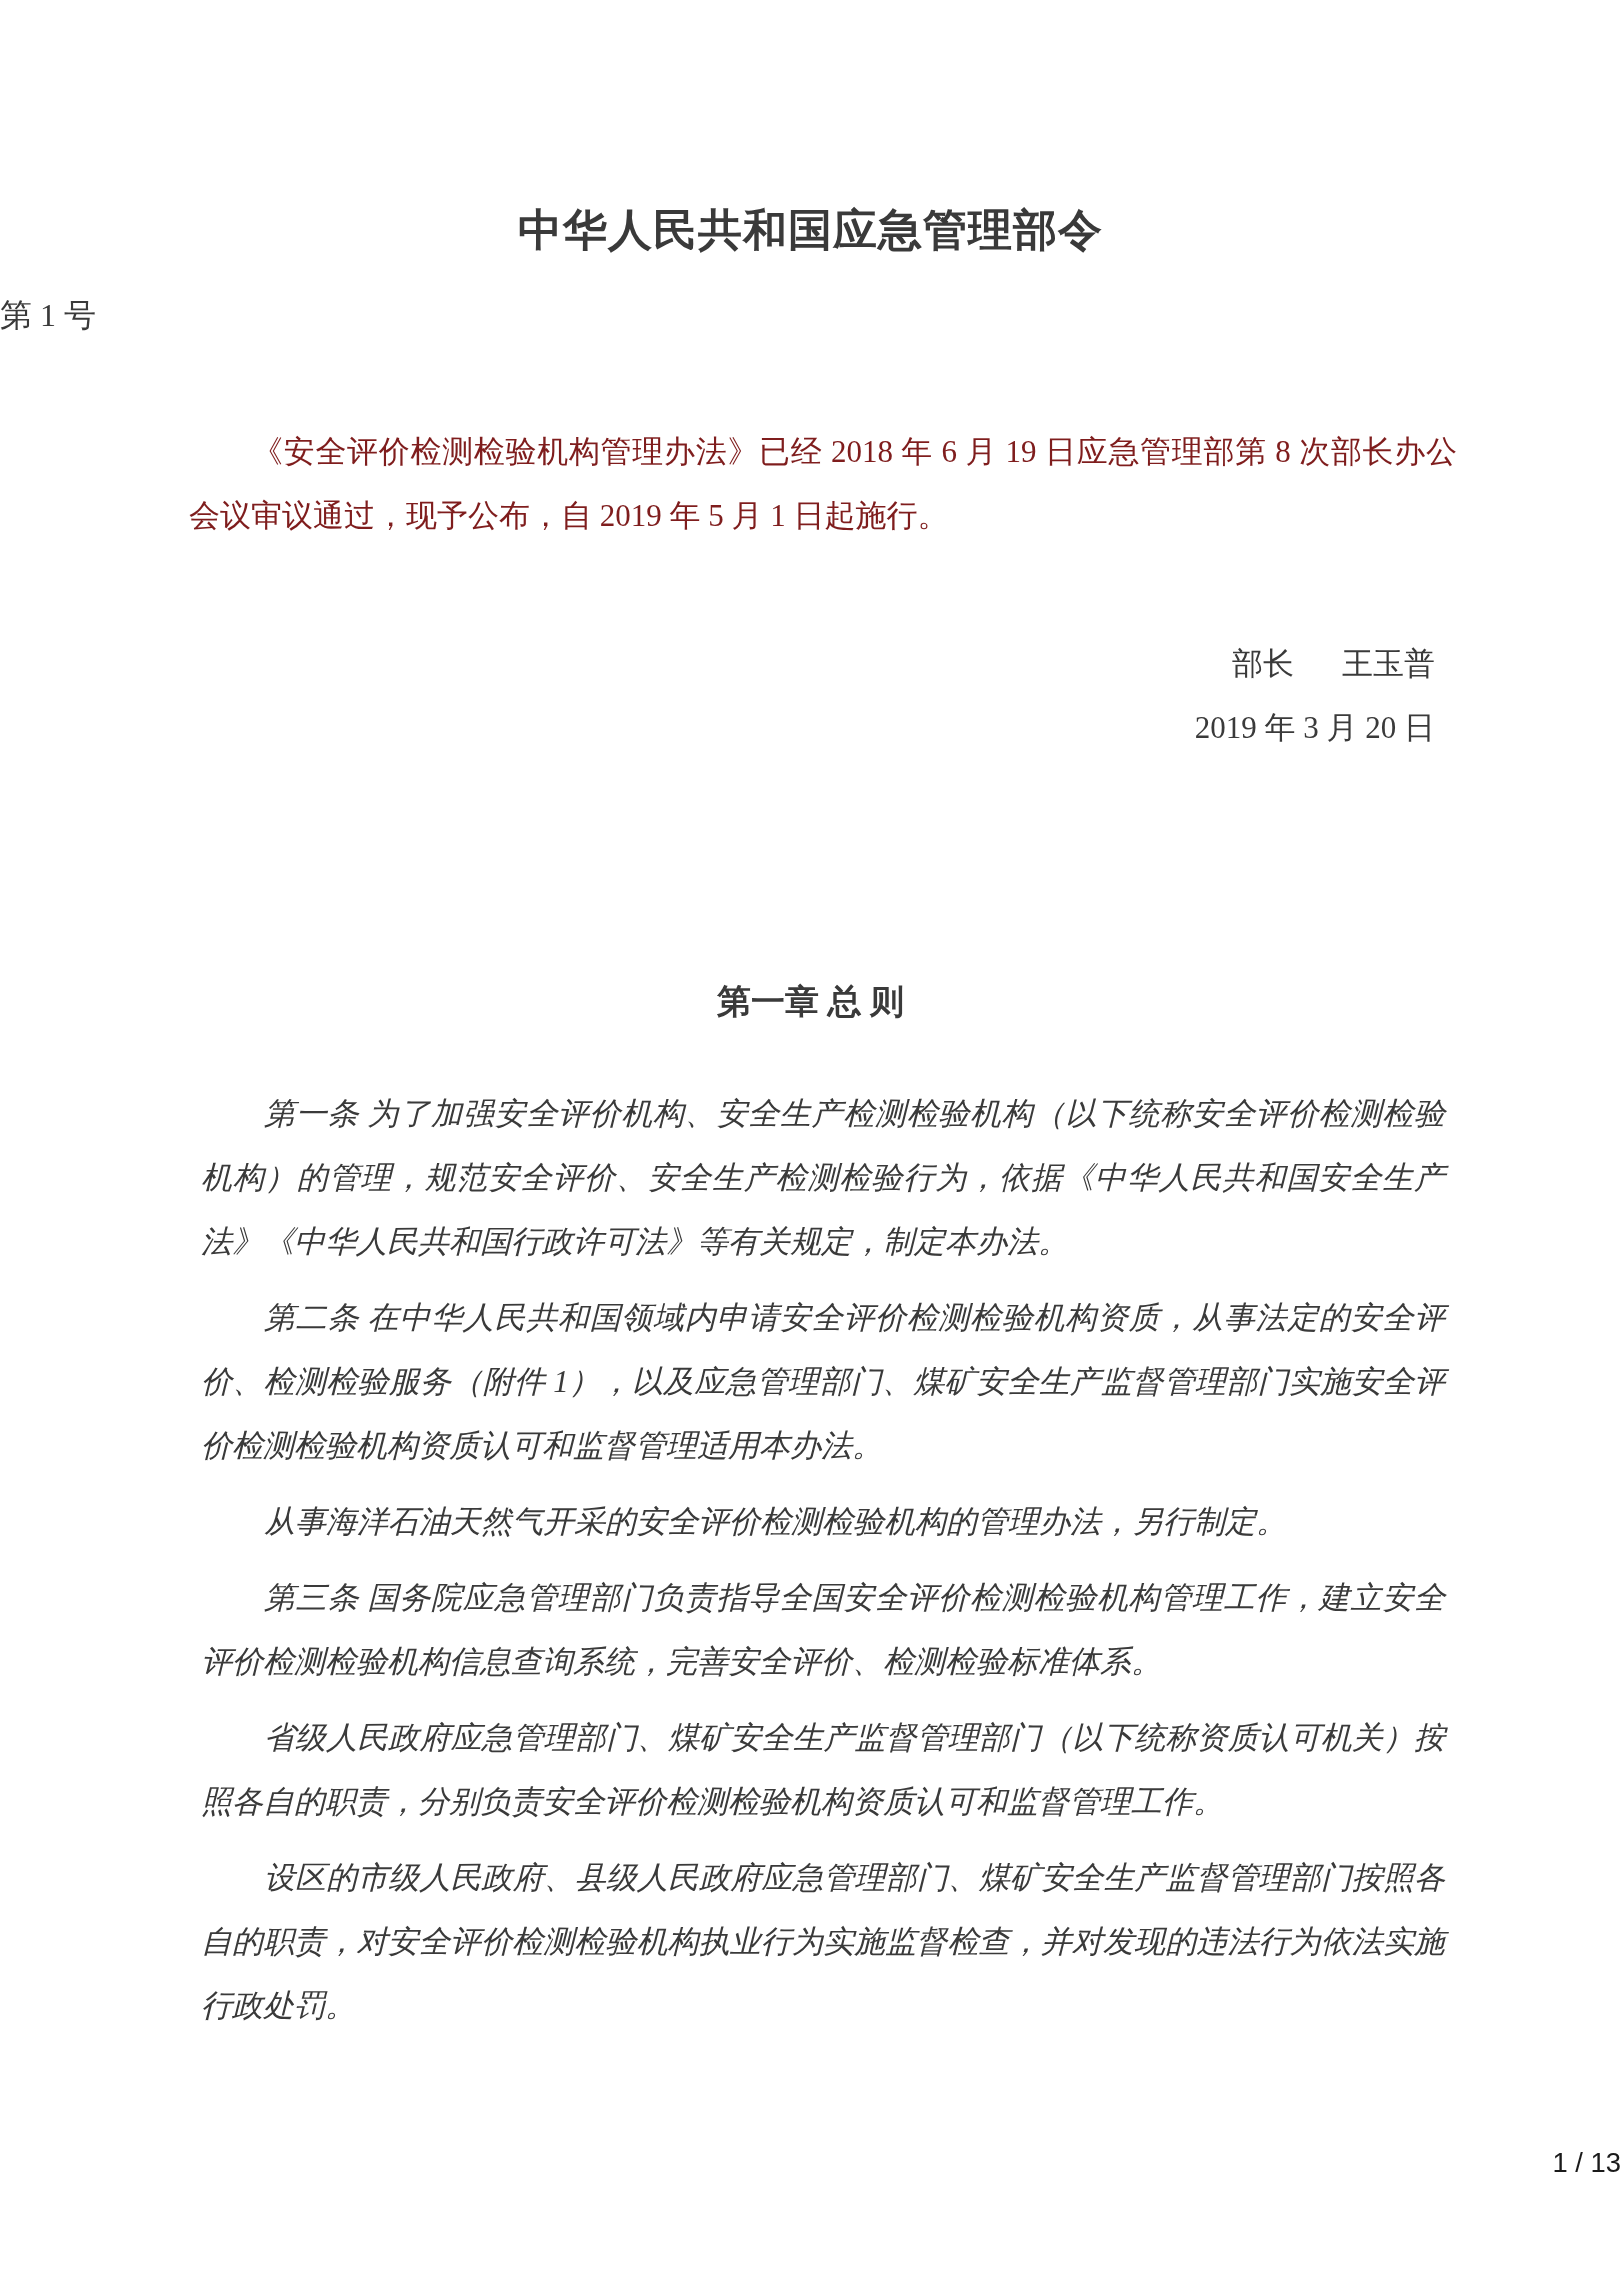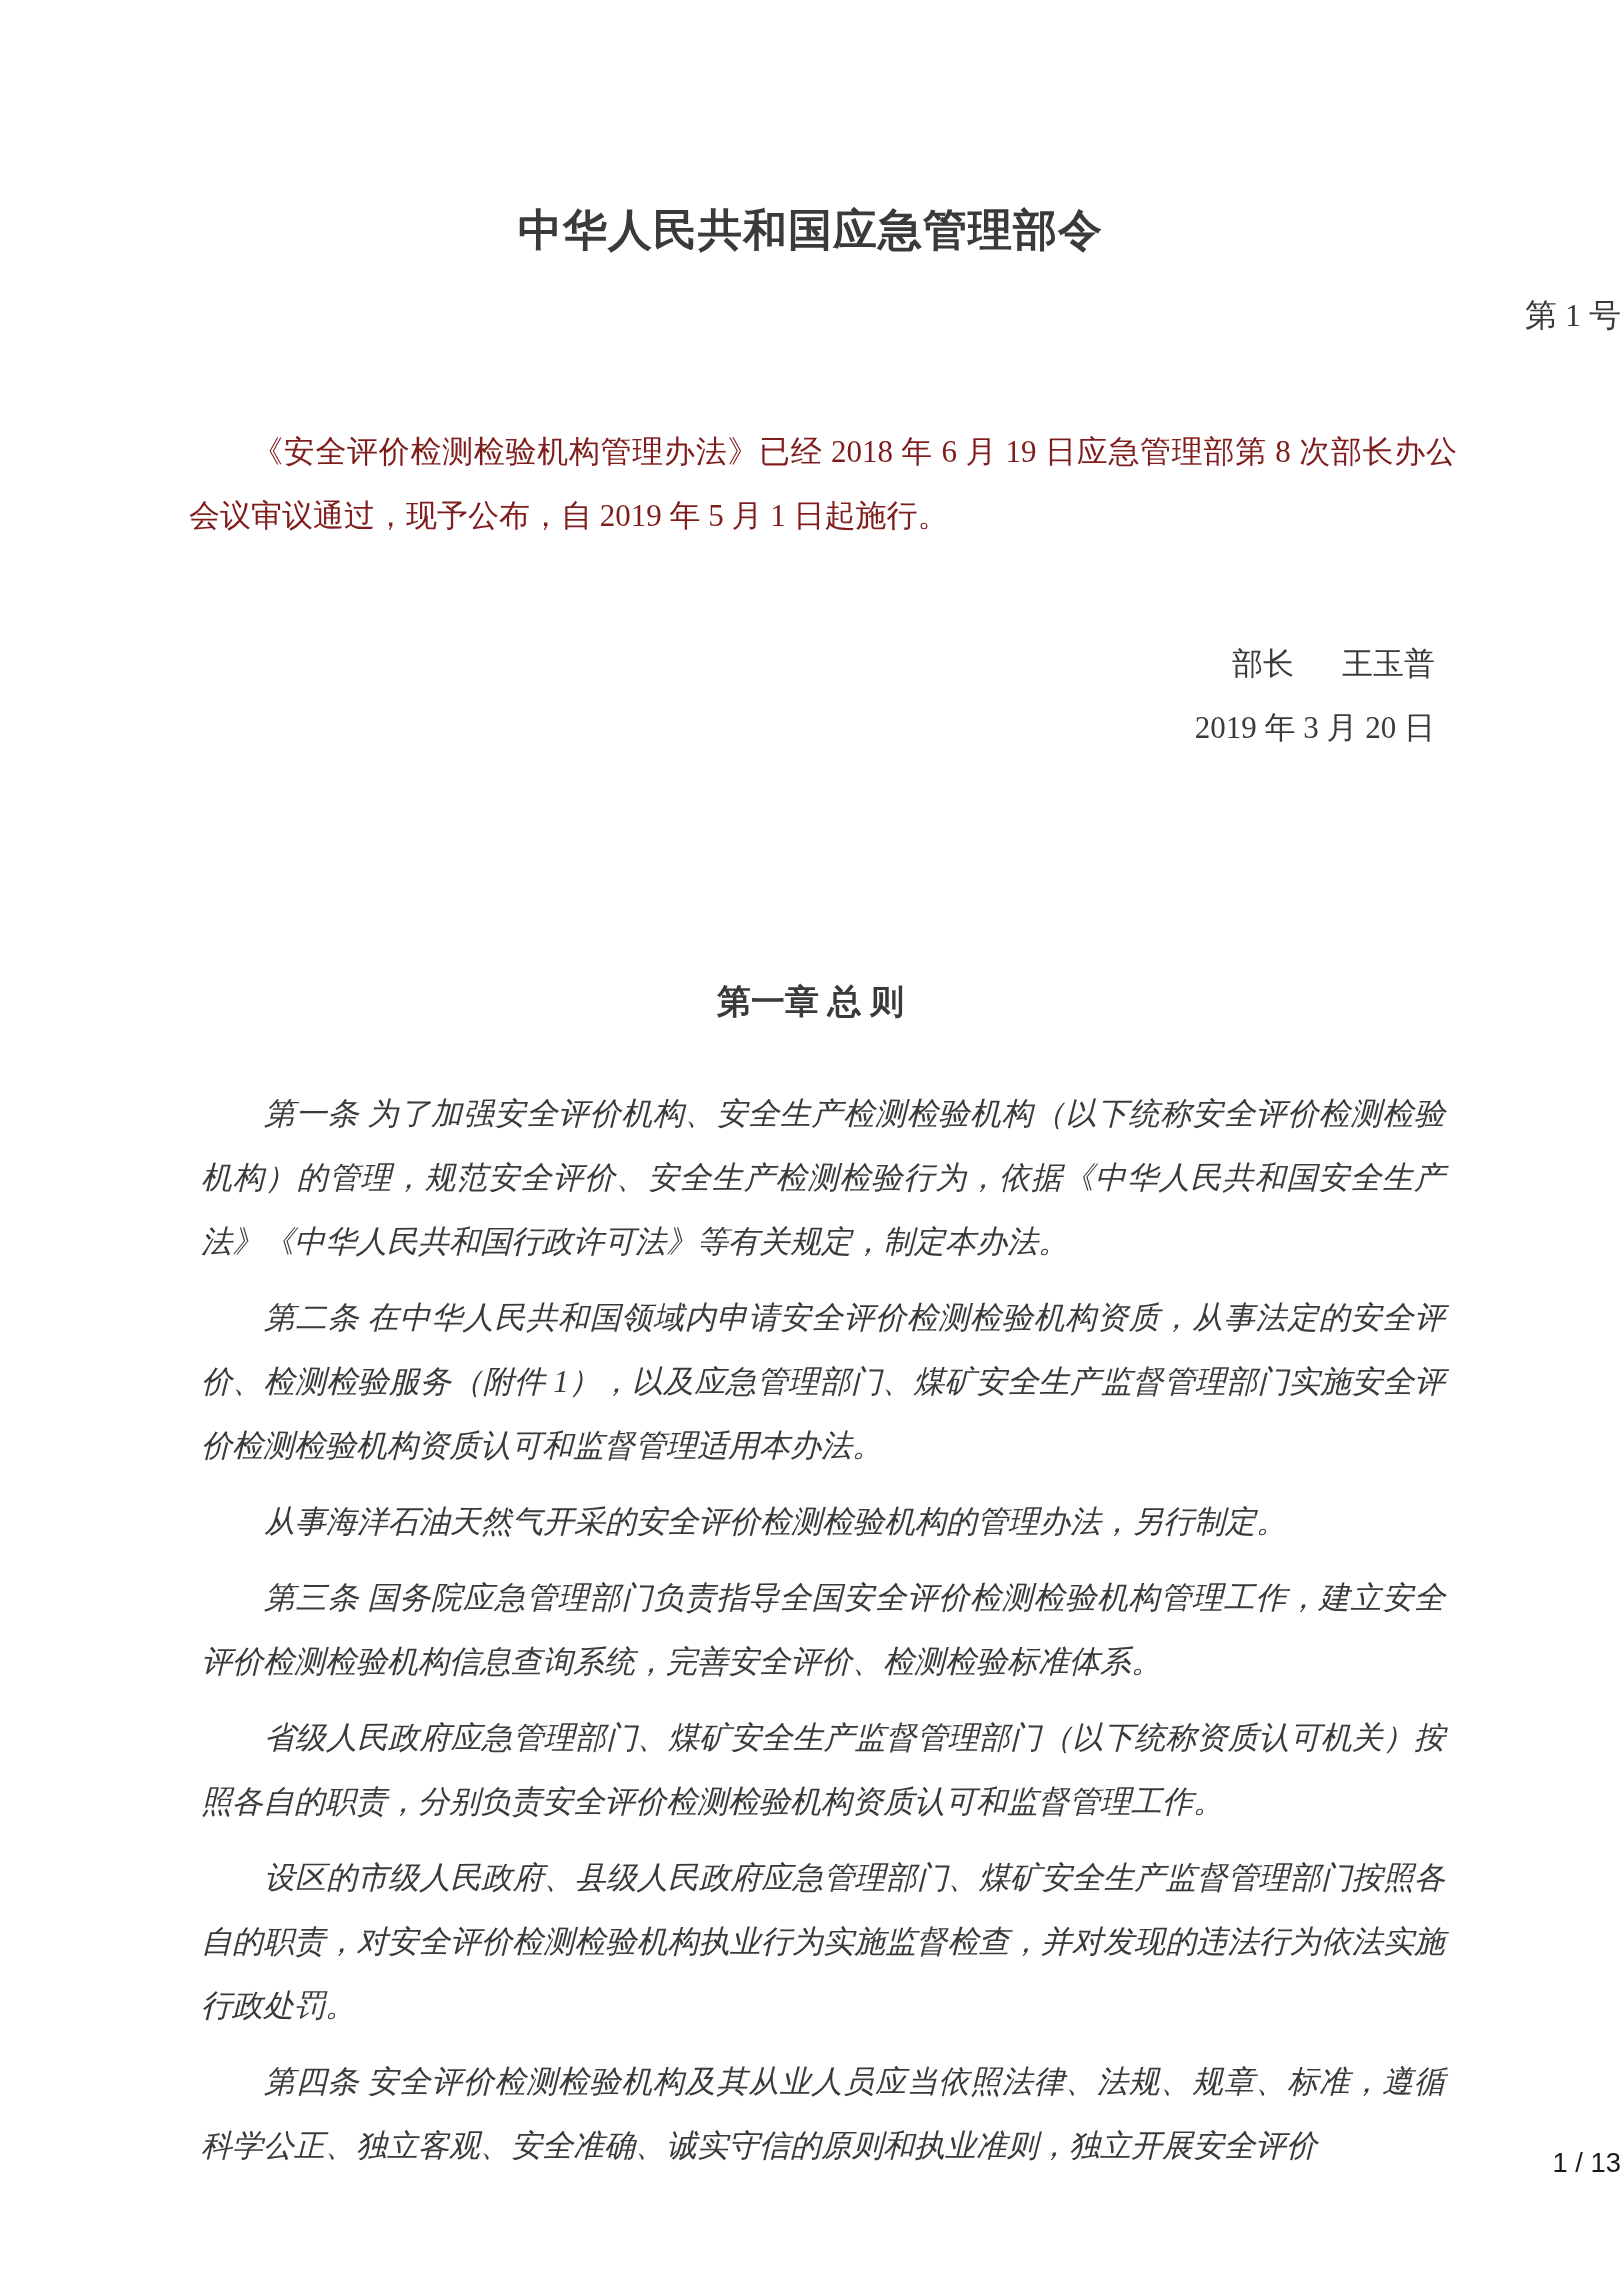--- a/index.html
+++ b/index.html
@@ -26,21 +26,21 @@
     font-size: 44px;
     font-weight: bold;
     letter-spacing: 1px;
     color: #3a3a3a;
   }
   .order-no {
     position: absolute;
     top: 294px;
     left: 0;
     right: 0;
-    text-align: right;
+    text-align: left;
     font-size: 32px;
     color: #3a3a3a;
   }
   .intro {
     position: absolute;
     top: 420px;
     left: 189px;
     width: 1268px;
     font-size: 31px;
     line-height: 64px;
@@ -131,19 +131,18 @@
 
   <div class="chapter-title">第一章 总 则</div>
 
   <div class="body-text">
       <p class="para">第一条 为了加强安全评价机构、安全生产检测检验机构（以下统称安全评价检测检验机构）的管理，规范安全评价、安全生产检测检验行为，依据《中华人民共和国安全生产法》《中华人民共和国行政许可法》等有关规定，制定本办法。</p>
       <p class="para">第二条 在中华人民共和国领域内申请安全评价检测检验机构资质，从事法定的安全评价、检测检验服务（附件 1），以及应急管理部门、煤矿安全生产监督管理部门实施安全评价检测检验机构资质认可和监督管理适用本办法。</p>
       <p class="para">从事海洋石油天然气开采的安全评价检测检验机构的管理办法，另行制定。</p>
       <p class="para">第三条 国务院应急管理部门负责指导全国安全评价检测检验机构管理工作，建立安全评价检测检验机构信息查询系统，完善安全评价、检测检验标准体系。</p>
       <p class="para">省级人民政府应急管理部门、煤矿安全生产监督管理部门（以下统称资质认可机关）按照各自的职责，分别负责安全评价检测检验机构资质认可和监督管理工作。</p>
       <p class="para">设区的市级人民政府、县级人民政府应急管理部门、煤矿安全生产监督管理部门按照各自的职责，对安全评价检测检验机构执业行为实施监督检查，并对发现的违法行为依法实施行政处罚。</p>
-      <p class="para">第四条 安全评价检测检验机构及其从业人员应当依照法律、法规、规章、标准，遵循科学公正、独立客观、安全准确、诚实守信的原则和执业准则，独立开展安全评价</p>
     </div>
 
   <div class="footer">1 / 13</div>
 
 </div>
 
 
 </body></html>

